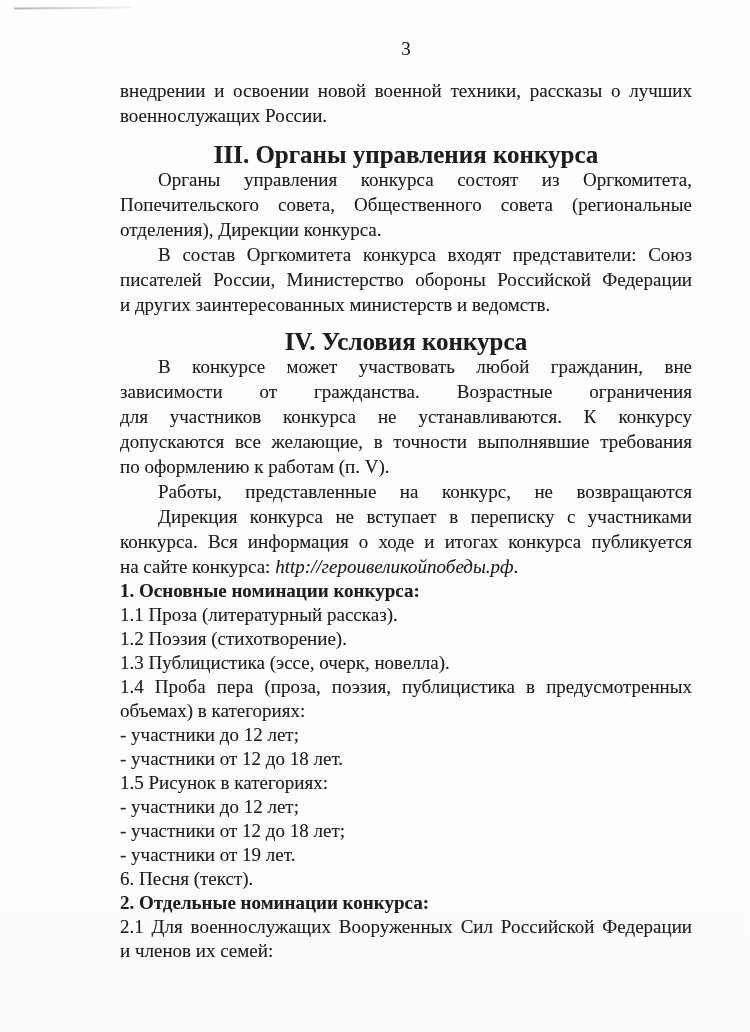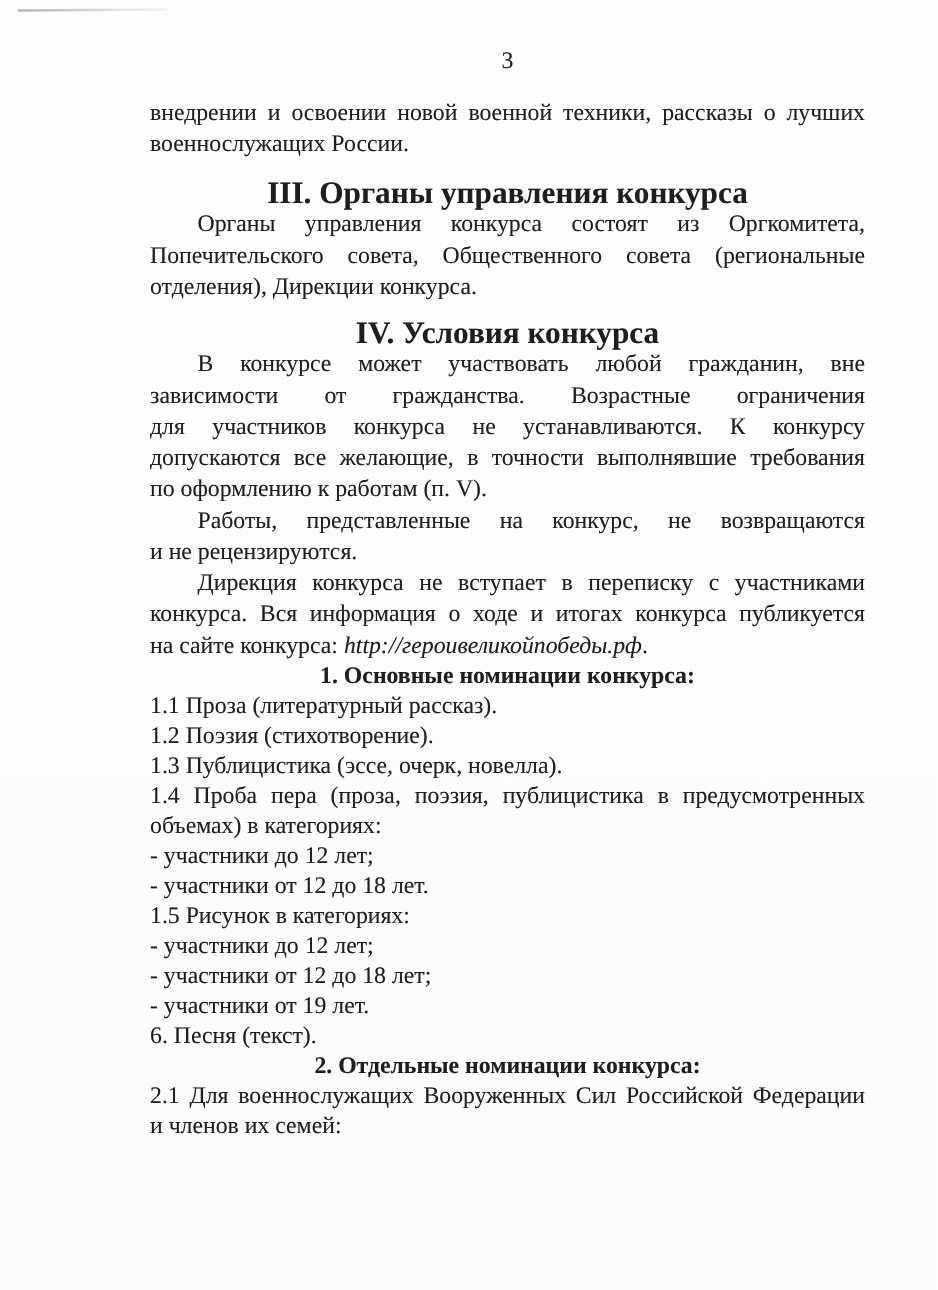--- a/index.html
+++ b/index.html
@@ -55,21 +55,21 @@
     font-weight: bold;
     text-align: center;
   }
   .h-gov  { margin-top: 14px; }
   .h-cond { margin-top: 12px; }
   .nom .line { line-height: 24px; }
   .nom-heading {
     font-size: 19px;
     line-height: 24px;
     font-weight: bold;
-    text-align: center;
+    text-align: left;
   }
   .i { font-style: italic; }
 </style>
 </head>
 <body>
 
 <div class="page">
   <div class="artifact"></div>
 
   <div class="pageno">3</div>
@@ -80,34 +80,38 @@
   </div>
 
   <div class="heading h-gov">III. Органы управления конкурса</div>
 
   <div class="para">
     <div class="line j ind">Органы управления конкурса состоят из Оргкомитета,</div>
     <div class="line j">Попечительского совета, Общественного совета (региональные</div>
     <div class="line">отделения), Дирекции конкурса.</div>
   </div>
 
+  <div class="para">
+    <div class="line j ind">В состав Оргкомитета конкурса входят представители: Союз</div>
+    <div class="line j">писателей России, Министерство обороны Российской Федерации</div>
+    <div class="line">и других заинтересованных министерств и ведомств.</div>
+  </div>
 
   <div class="heading h-cond">IV. Условия конкурса</div>
 
   <div class="para">
     <div class="line j ind">В конкурсе может участвовать любой гражданин, вне</div>
     <div class="line j">зависимости от гражданства. Возрастные ограничения</div>
     <div class="line j">для участников конкурса не устанавливаются. К конкурсу</div>
     <div class="line j">допускаются все желающие, в точности выполнявшие требования</div>
     <div class="line">по оформлению к работам (п. V).</div>
   </div>
 
   <div class="para">
     <div class="line j ind">Работы, представленные на конкурс, не возвращаются</div>
-    <div class="line">и не рецензируются.</div>
   </div>
 
   <div class="para">
     <div class="line j ind">Дирекция конкурса не вступает в переписку с участниками</div>
     <div class="line j">конкурса. Вся информация о ходе и итогах конкурса публикуется</div>
     <div class="line"><span>на сайте конкурса: </span><span class="i">http://героивеликойпобеды.рф</span><span>.</span></div>
   </div>
 
   <div class="nom">
     <div class="line nom-heading">1. Основные номинации конкурса:</div>

